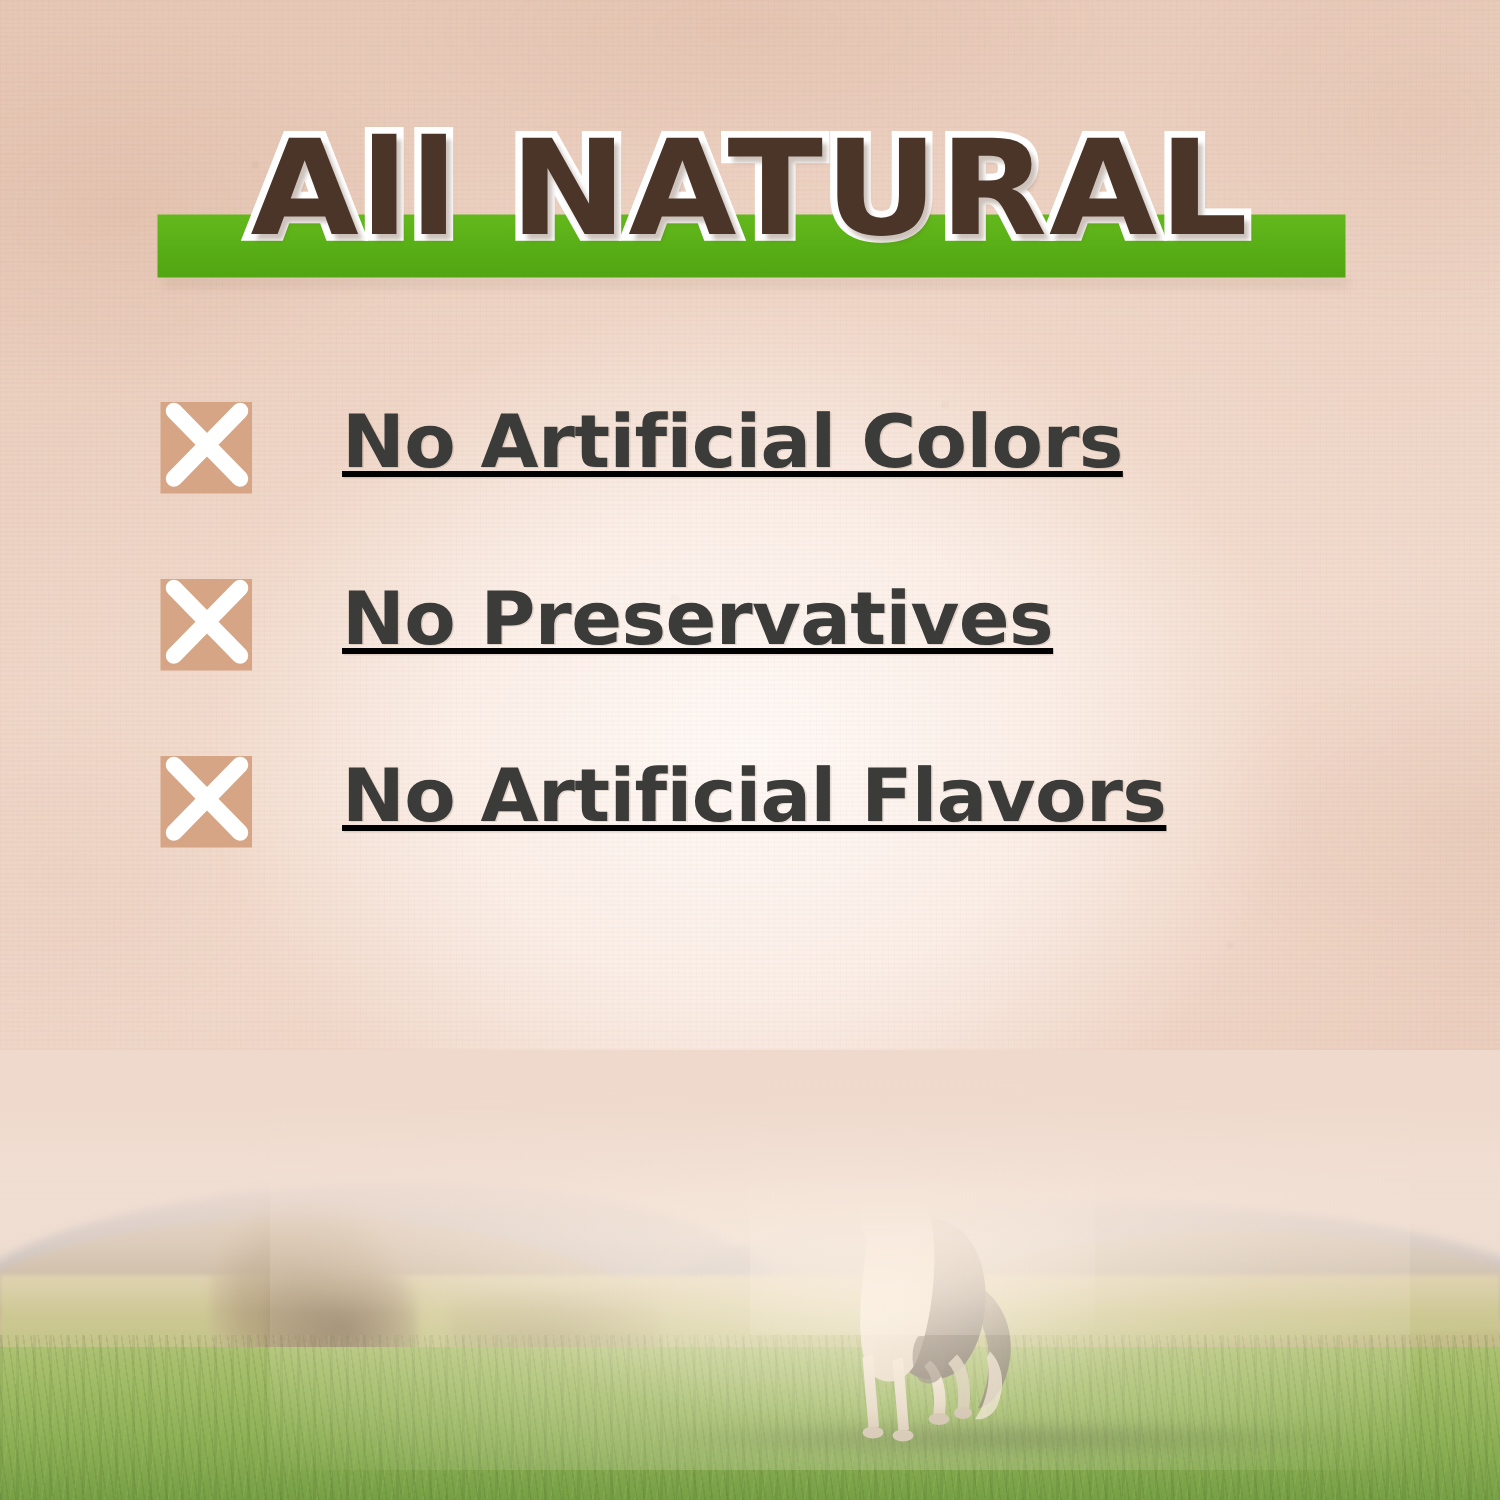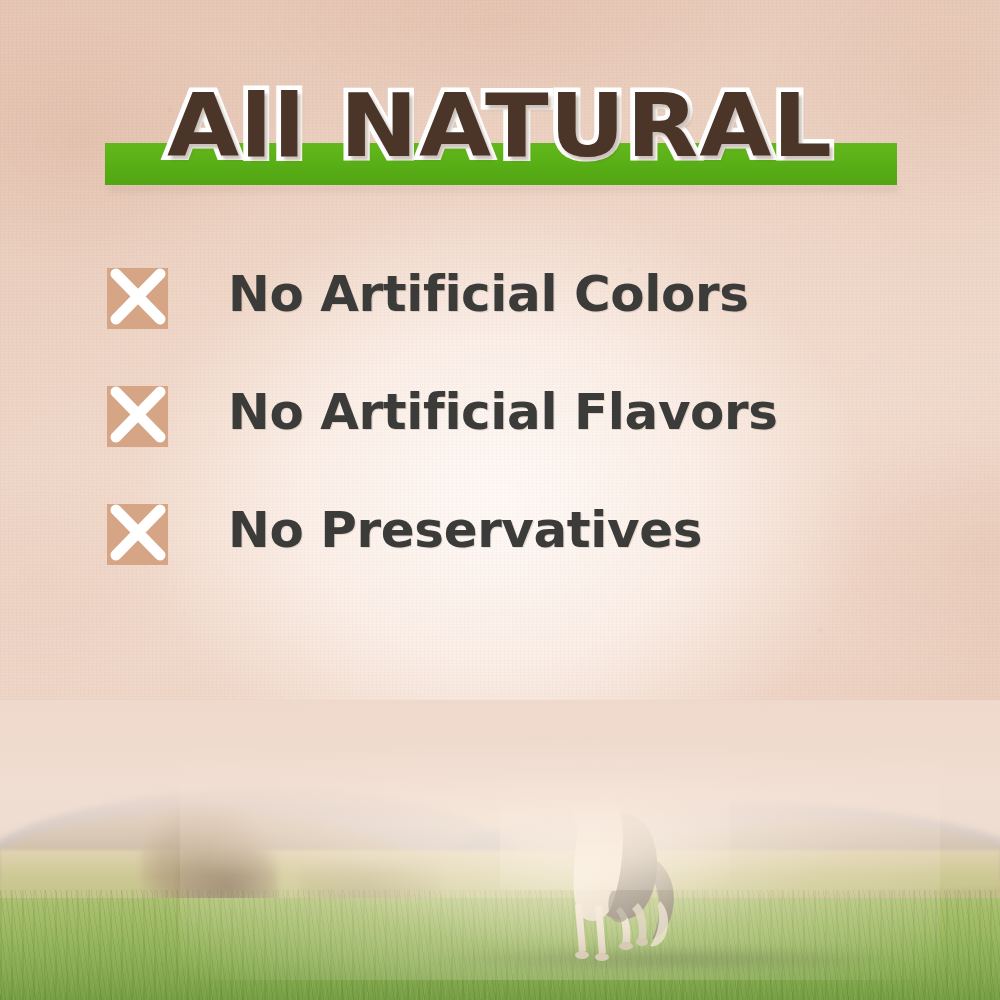--- a/index.html
+++ b/index.html
@@ -70,21 +70,21 @@
     transform:scaleX(1.06);
     transform-origin:50% 50%;
     white-space:nowrap;
     user-select:none;
   }
 
   
   #feature-list{position:absolute;left:0;top:250px;width:1000px;}
   .feature-row{
     position:relative;height:118px;
-    display:flex;align-items:flex-start;
+    display:flex;align-items:flex-start;text-decoration:underline;
   }
   .xbox{
     position:relative;
     margin-left:107px;
     width:61px;height:61px;flex:0 0 auto;
     background:#D5A585;
     margin-top:18px;
   }
   .xbox svg{position:absolute;left:-3px;top:-3px;width:67px;height:67px;display:block;}
   .feature-label{
@@ -303,28 +303,28 @@
       <div class="feature-label">No Artificial Colors</div>
     </div>
 
     <div class="feature-row">
       <div class="xbox">
         <svg viewBox="0 0 67 67" xmlns="http://www.w3.org/2000/svg">
           <path d="M12 9 L56 54" stroke="#FFFFFF" stroke-width="11" stroke-linecap="round" fill="none"></path>
           <path d="M56 9 L12 54" stroke="#FFFFFF" stroke-width="11" stroke-linecap="round" fill="none"></path>
         </svg>
       </div>
-      <div class="feature-label">No Artificial Flavors</div>
+      <div class="feature-label">No Preservatives</div>
     </div>
 
     <div class="feature-row">
       <div class="xbox">
         <svg viewBox="0 0 67 67" xmlns="http://www.w3.org/2000/svg">
           <path d="M12 9 L56 54" stroke="#FFFFFF" stroke-width="11" stroke-linecap="round" fill="none"></path>
           <path d="M56 9 L12 54" stroke="#FFFFFF" stroke-width="11" stroke-linecap="round" fill="none"></path>
         </svg>
       </div>
-      <div class="feature-label">No Preservatives</div>
+      <div class="feature-label">No Artificial Flavors</div>
     </div>
 
 
   </div>
 </div>
 
 </body></html>

